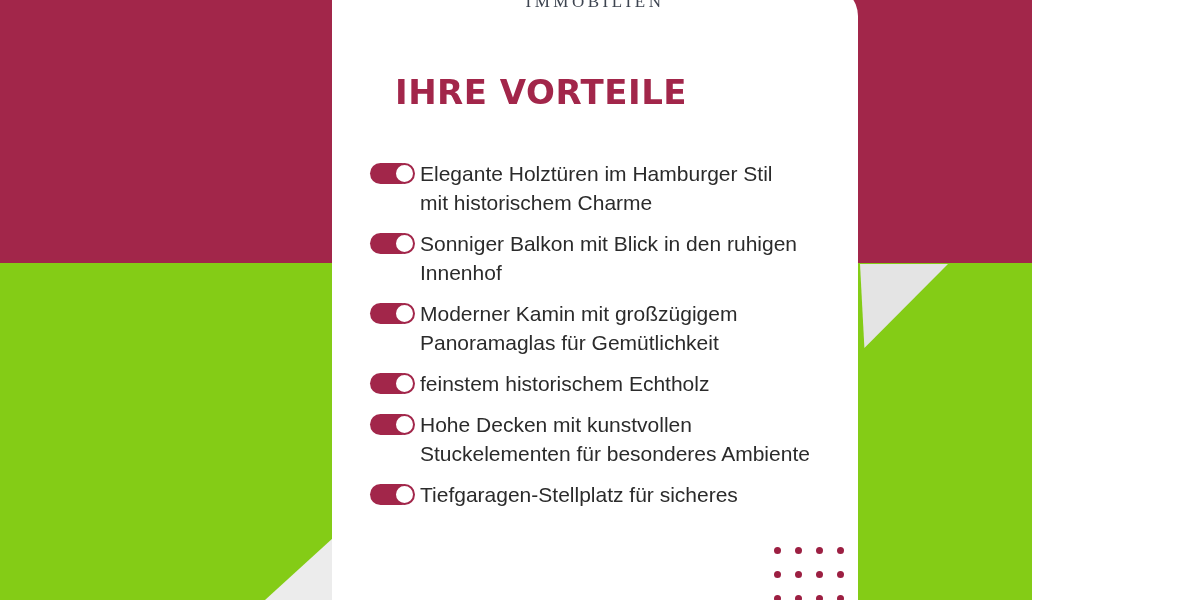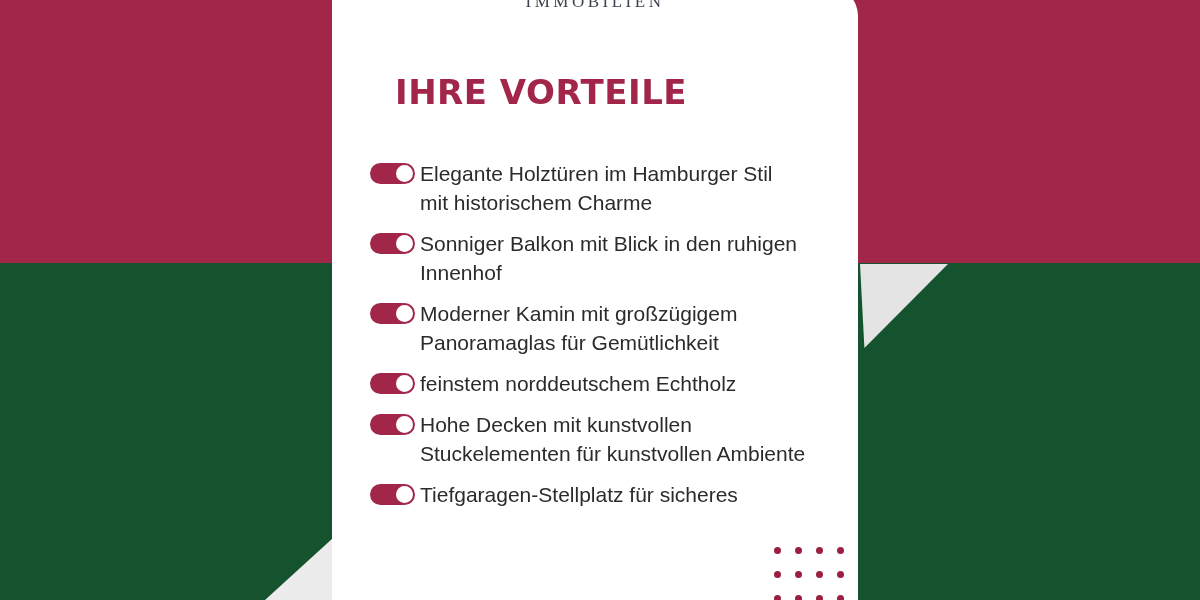--- a/index.html
+++ b/index.html
@@ -3,23 +3,23 @@
 <meta charset="utf-8">
 <style>
   html, body { margin: 0; padding: 0; }
   body {
     width: 1200px; height: 600px;
     font-family: "Liberation Sans", sans-serif;
     background: #ffffff;
   }
   .page {
     position: relative;
-    width: 1200px; height: 600px;
+    width: 1032px; height: 600px;
     overflow: hidden;
-    background: #14532d;
+    background: #84cc16;
   }
   
   .panel {
     position: absolute;
     top: 0; height: 263px;
     background: #a2264a;
     z-index: 1;
   }
   .panel-left  { left: 0;   width: 332px; }
   .panel-right { left: 850px; width: 350px; }
@@ -175,31 +175,31 @@
           <span>Moderner Kamin mit großzügigem</span>
           <span>Panoramaglas für Gemütlichkeit</span>
         </div>
       </div>
 
       <div class="benefit-row">
         <span class="toggle">
             <span class="knob"></span>
           </span>
         <div class="benefit-text">
-          <span>feinstem norddeutschem Echtholz</span>
+          <span>feinstem historischem Echtholz</span>
         </div>
       </div>
 
       <div class="benefit-row">
         <span class="toggle">
             <span class="knob"></span>
           </span>
         <div class="benefit-text">
           <span>Hohe Decken mit kunstvollen</span>
-          <span>Stuckelementen für kunstvollen Ambiente</span>
+          <span>Stuckelementen für besonderes Ambiente</span>
         </div>
       </div>
 
       <div class="benefit-row">
         <span class="toggle">
             <span class="knob"></span>
           </span>
         <div class="benefit-text">
           <span>Tiefgaragen-Stellplatz für sicheres</span>
         </div>

